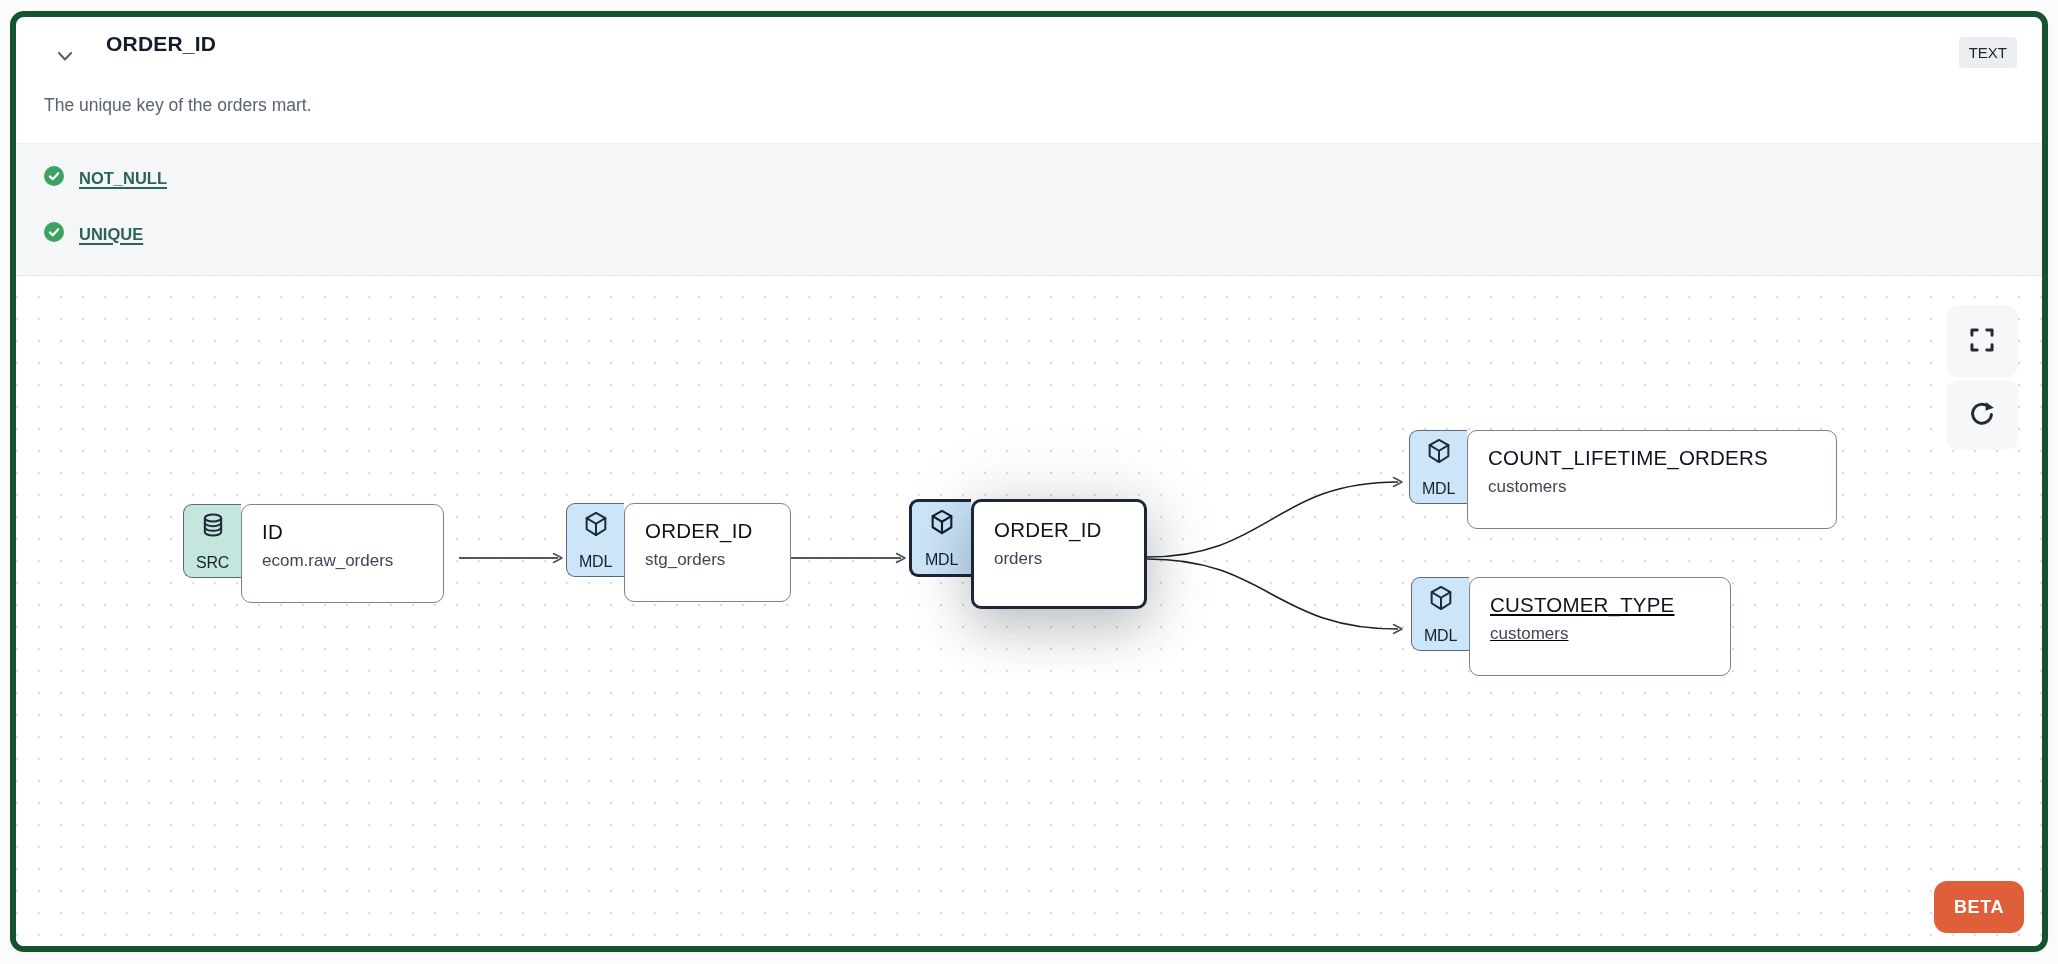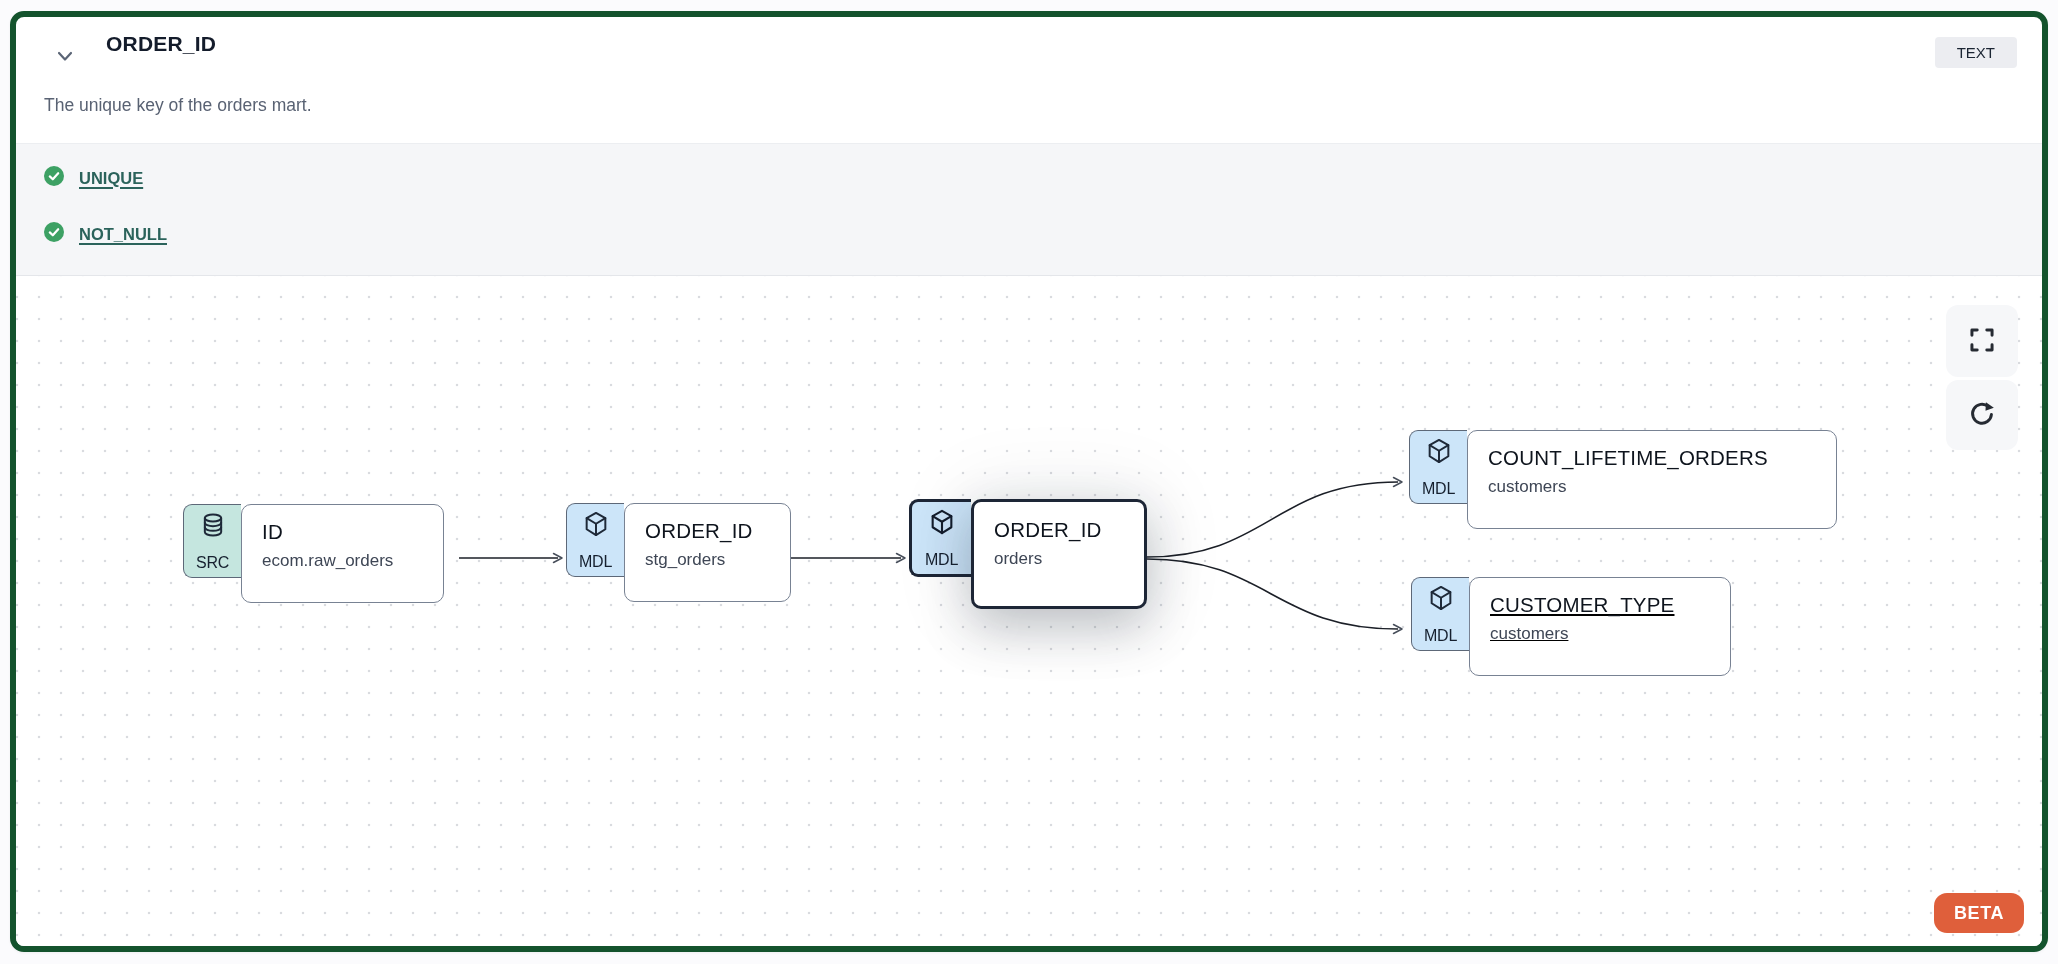--- a/index.html
+++ b/index.html
@@ -29,21 +29,21 @@
     background:transparent; border:none; cursor:pointer; padding:0;
   }
   .title {
     position:absolute; left:90px; top:15px;
     font-size:21px; font-weight:700; color:#141c2b; letter-spacing:.2px;
   }
   .type-badge {
     position:absolute; right:25px; top:20px;
     background:#ecedf1; color:#1b2533;
     font-size:15px; font-weight:500; line-height:1;
-    padding:8px 22px; border-radius:4px;
+    padding:8px 10px; border-radius:4px;
   }
   .desc {
     position:absolute; left:28px; top:78px;
     font-size:17.5px; color:#596273;
   }
 
   
   .tests {
     height:133px; background:#f5f6f8;
     border-top:1px solid #eceef1; border-bottom:1px solid #e4e6ea;
@@ -99,21 +99,21 @@
     background:#f6f7f9; border:none; border-radius:12px;
     display:flex; align-items:center; justify-content:center; cursor:pointer; padding:0;
   }
   .ctrl-fs { top:29px; height:72px; }
   .ctrl-rf { top:104px; }
 
   .beta {
     position:absolute; right:18px; bottom:13px;
     background:#df5f3b; color:#ffffff;
     font-size:18px; font-weight:700; letter-spacing:.6px;
-    padding:11px 20px; border-radius:13px; line-height:1;
+    padding:17px 20px; border-radius:13px; line-height:1;
   }
 </style>
 </head>
 <body>
 
 <div class="panel">
 
   <div class="hdr">
     <button class="chev-btn">
       <span>
@@ -128,30 +128,30 @@
   </div>
 
   <div class="tests">
     <div class="test-row">
       <span>
         <svg width="20" height="20" viewBox="0 0 20 20">
             <circle cx="10" cy="10" r="10" fill="#3da164"></circle>
             <polyline points="5.8,10.4 8.8,13.3 14.2,7.2" fill="none" stroke="#ffffff" stroke-width="2.2" stroke-linecap="round" stroke-linejoin="round"></polyline>
           </svg>
       </span>
-      <a class="test-link">UNIQUE</a>
+      <a class="test-link">NOT_NULL</a>
     </div>
     <div class="test-row">
       <span>
         <svg width="20" height="20" viewBox="0 0 20 20">
             <circle cx="10" cy="10" r="10" fill="#3da164"></circle>
             <polyline points="5.8,10.4 8.8,13.3 14.2,7.2" fill="none" stroke="#ffffff" stroke-width="2.2" stroke-linecap="round" stroke-linejoin="round"></polyline>
           </svg>
       </span>
-      <a class="test-link">NOT_NULL</a>
+      <a class="test-link">UNIQUE</a>
     </div>
   </div>
 
   <div class="canvas">
 
     <svg class="edges" width="2036" height="682" viewBox="0 0 2036 682">
       <path class="edge-line" d="M443,282 L542,282"></path>
       <path class="edge-head" d="M537.5,277.5 L546,282 L537.5,286.5"></path>
       <path class="edge-line" d="M775,282 L885,282"></path>
       <path class="edge-head" d="M880.5,277.5 L889,282 L880.5,286.5"></path>

